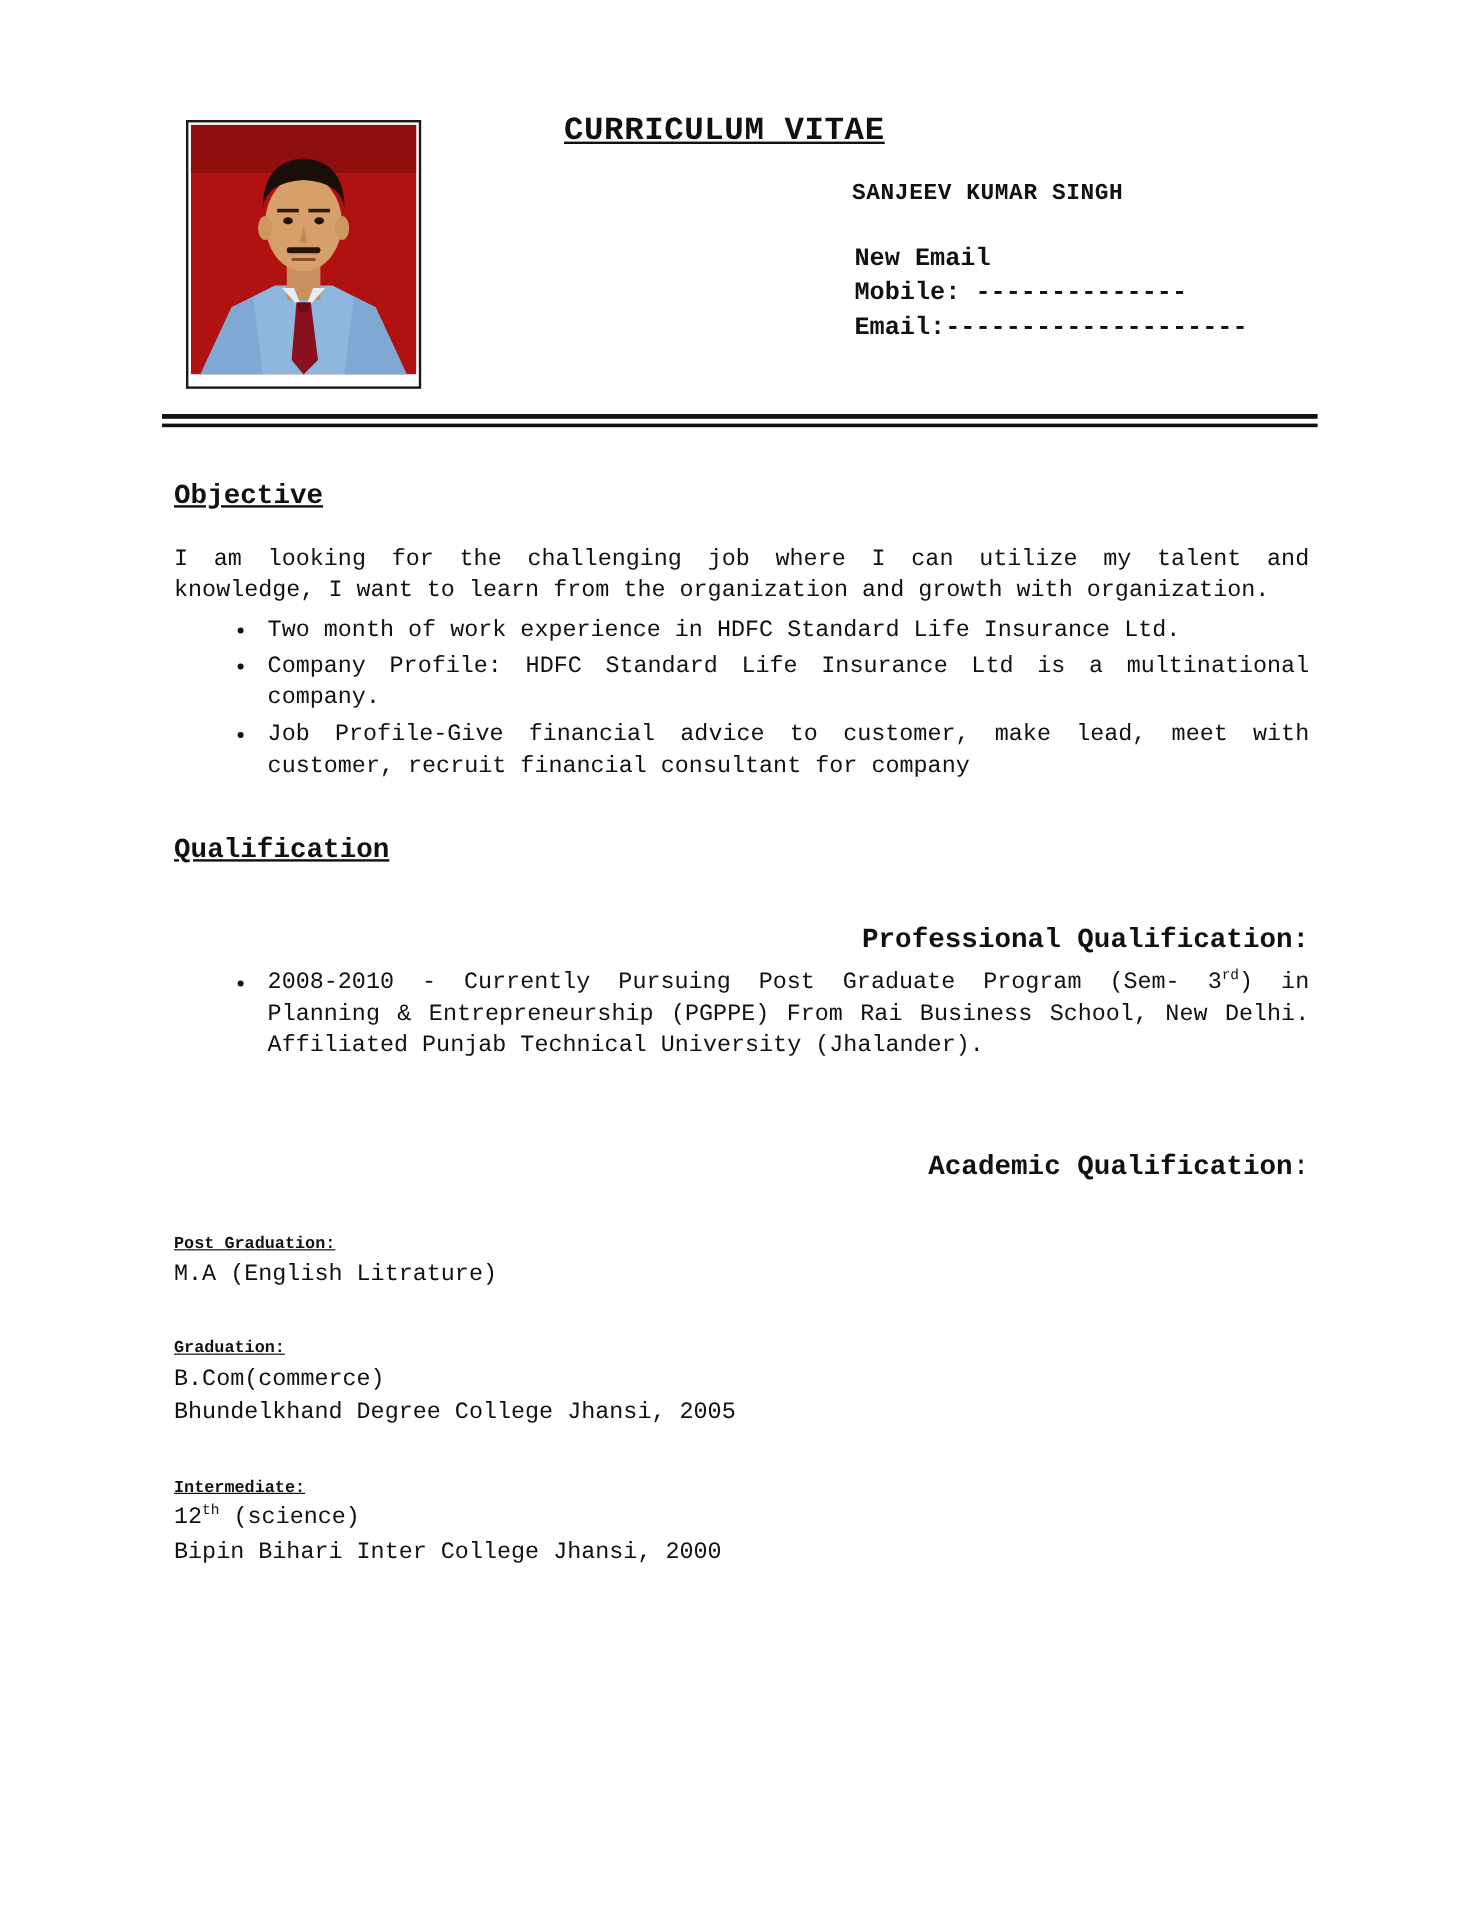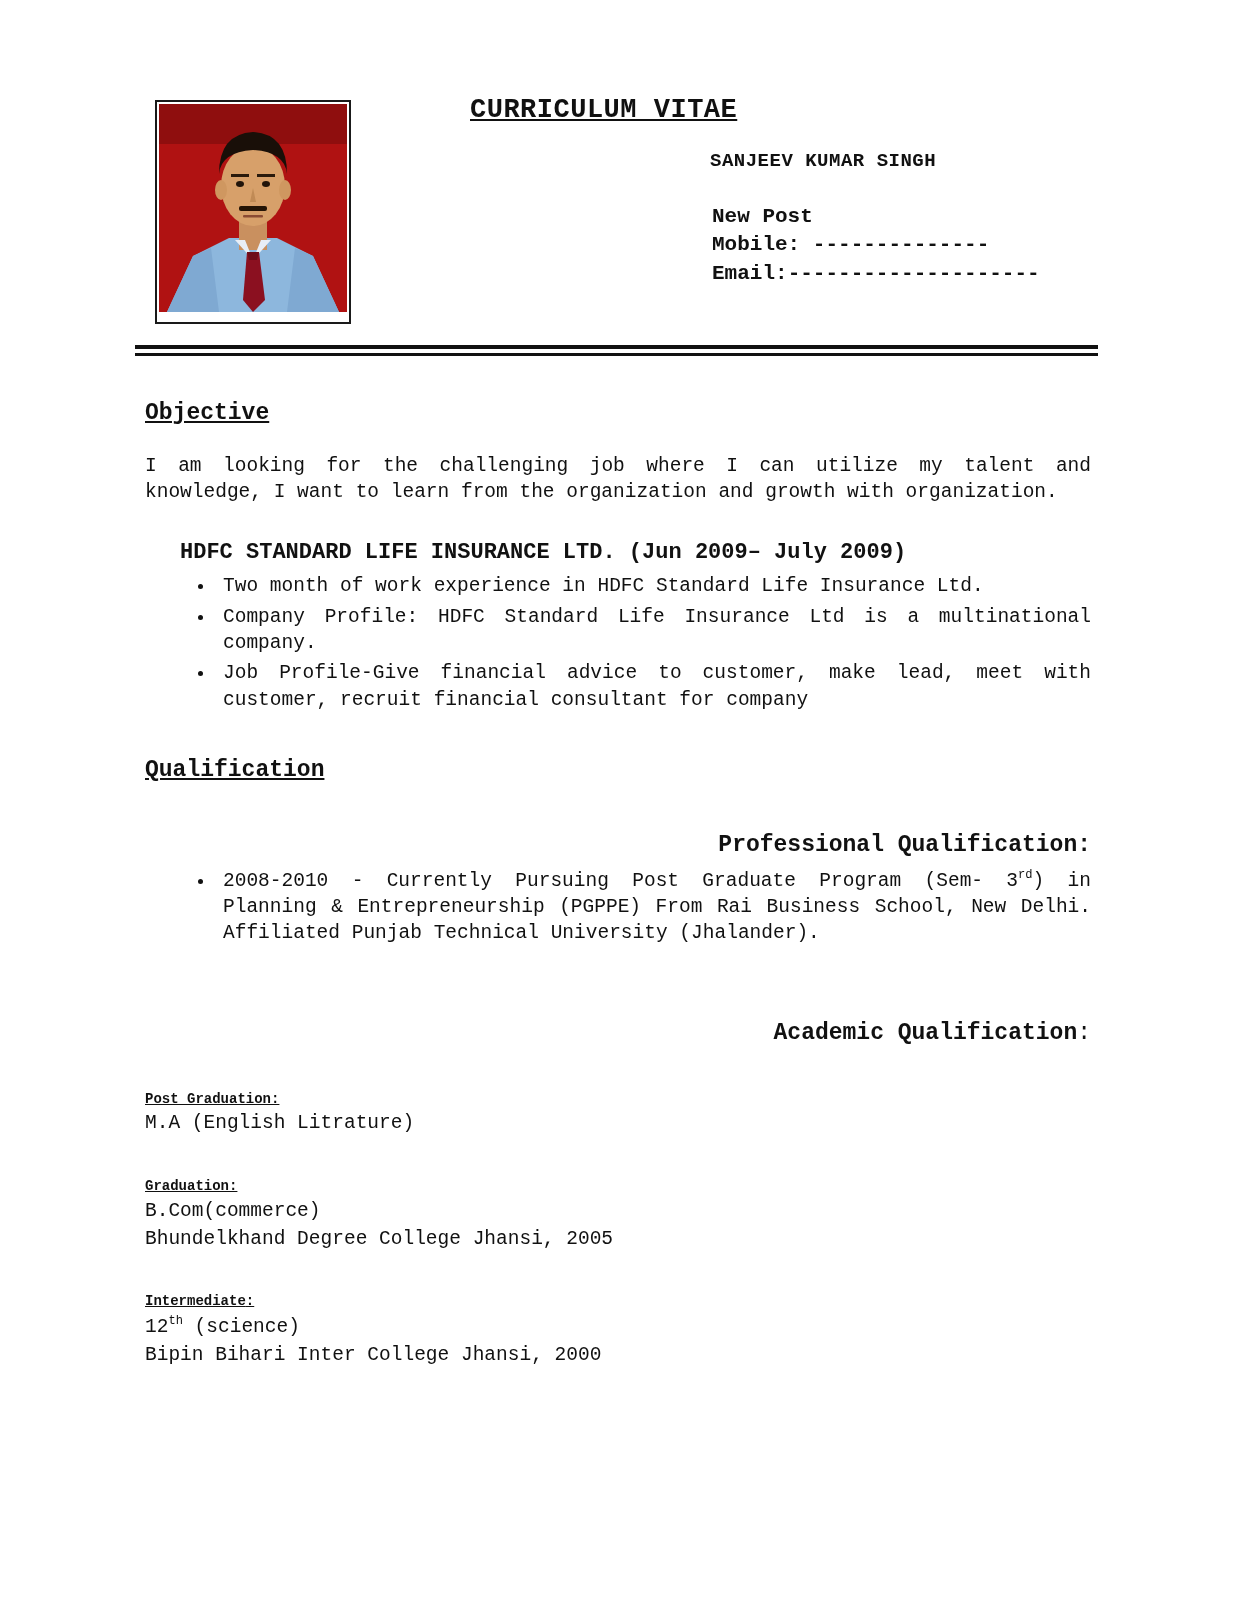--- a/index.html
+++ b/index.html
@@ -157,34 +157,33 @@
 
         <rect x="84" y="111" width="20" height="2.5" rx="1" fill="#8a4b33"></rect>
       </svg>
     </div>
 
     <div class="cv-title" data-interactable="false">CURRICULUM VITAE</div>
 
     <div class="cv-name" data-interactable="false">SANJEEV KUMAR SINGH</div>
 
     <div class="contact-block" data-interactable="false">
-      <div data-interactable="false">New Post</div>
+      <div data-interactable="false">New Email</div>
       <div data-interactable="false"><span data-interactable="false">Mobile: </span><span data-interactable="false">--------------</span></div>
       <div data-interactable="false"><span data-interactable="false">Email:</span><span data-interactable="false">--------------------</span></div>
     </div>
   </div>
 
   <div class="rule-double" data-interactable="false"></div>
 
   <div class="content" data-interactable="false">
 
     <div class="sec-heading" data-interactable="false">Objective</div>
     <p class="para" data-interactable="false">I am looking for the challenging job where I can utilize my talent and knowledge, I want to learn from the organization and growth with organization.</p>
 
-    <div class="company-line" data-interactable="false">HDFC STANDARD LIFE INSURANCE LTD. (Jun 2009– July 2009)</div>
     <ul class="bullets" data-interactable="false">
       <li data-interactable="false">Two month of work experience in HDFC Standard Life Insurance Ltd.</li>
       <li data-interactable="false">Company Profile: HDFC Standard Life Insurance Ltd is a multinational company.</li>
       <li data-interactable="false">Job Profile-Give financial advice to customer, make lead, meet with customer, recruit financial consultant for company</li>
     </ul>
 
     <div class="sec-heading" data-interactable="false">Qualification</div>
 
     <div class="sub-heading" data-interactable="false">Professional Qualification:</div>
     <ul class="bullets pq-bullet" data-interactable="false">

